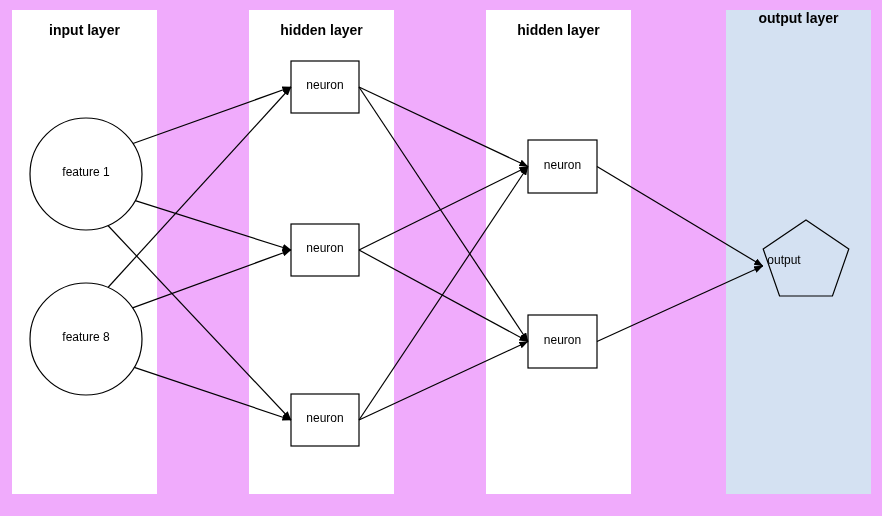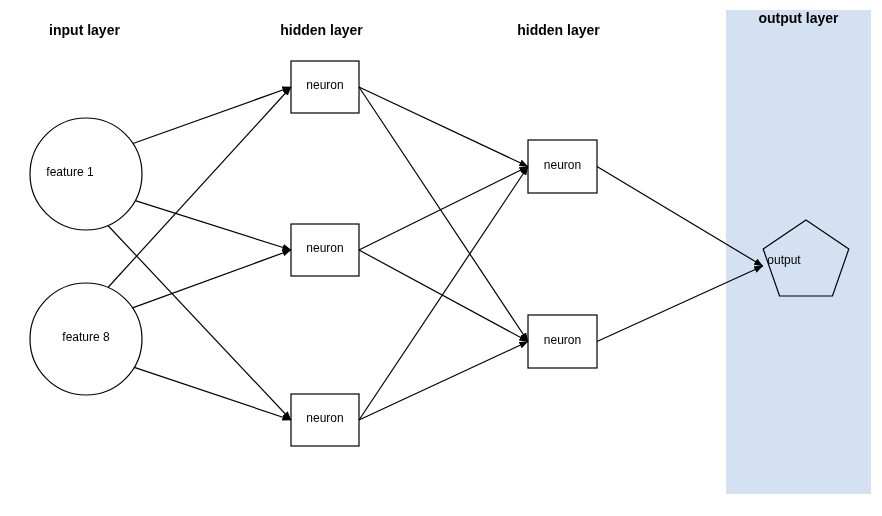--- a/index.html
+++ b/index.html
@@ -11,21 +11,21 @@
   body {
     width: 882px;
     height: 516px;
     overflow: hidden;
     font-family: "Liberation Sans", sans-serif;
   }
   #diagram-root {
     position: relative;
     width: 882px;
     height: 516px;
-    background: #ffffff;
+    background: #f0abfc;
   }
   .layer-panel {
     position: absolute;
     box-sizing: border-box;
   }
   .layer-title {
     position: absolute;
     left: 0;
     right: 0;
     text-align: center;
@@ -106,21 +106,21 @@
         <rect x="291" y="61" width="68" height="52" fill="none"></rect>
         <rect x="291" y="224" width="68" height="52" fill="none"></rect>
         <rect x="291" y="394" width="68" height="52" fill="none"></rect>
         <rect x="528" y="140" width="69" height="53" fill="none"></rect>
         <rect x="528" y="315" width="69" height="53" fill="none"></rect>
         <polygon points="806.00,220.00 848.80,249.02 832.45,295.98 779.55,295.98 763.20,249.02" fill="none"></polygon>
       </g>
   </svg>
 
   <div id="labels-group">
-      <div class="node-label" style="left: 0; top: 165px; width: 140px;">feature 1</div>
+      <div class="node-label" style="left: 16px; top: 165px; width: 140px;">feature 1</div>
       <div class="node-label" style="left: 16px; top: 330px; width: 140px;">feature 8</div>
       <div class="node-label" style="left: 255px; top: 78px; width: 140px;">neuron</div>
       <div class="node-label" style="left: 255px; top: 241px; width: 140px;">neuron</div>
       <div class="node-label" style="left: 255px; top: 411px; width: 140px;">neuron</div>
       <div class="node-label" style="left: 492.5px; top: 157.5px; width: 140px;">neuron</div>
       <div class="node-label" style="left: 492.5px; top: 332.5px; width: 140px;">neuron</div>
       <div class="node-label" style="left: 714px; top: 253px; width: 140px;">output</div>
     </div>
 
 </div>

